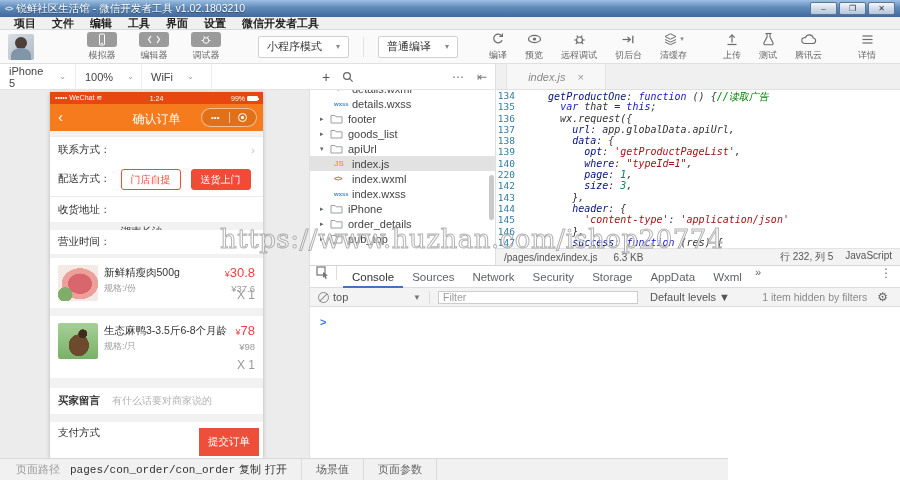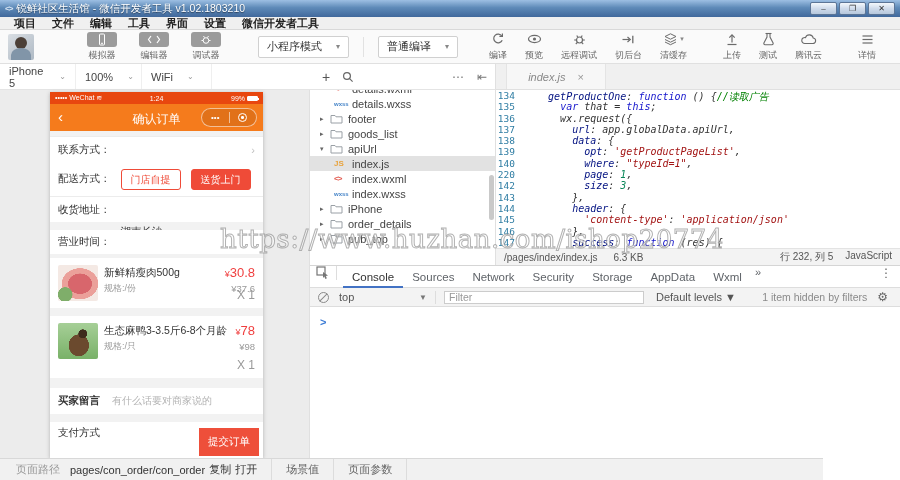--- a/index.html
+++ b/index.html
@@ -146,35 +146,35 @@
   .dt-tabs { height:22px; display:flex; align-items:flex-start; border-bottom:1px solid #ddd; padding-left:6px; }
   .dt-inspect { display:flex; align-items:center; }
   .dt-sep { width:1px; height:14px; background:#ddd; margin:0 6px; }
   .dt-tab { font-size:11.5px; color:#5f6368; padding:0 9px; height:22px; line-height:22px; cursor:default; }
   .dt-tab.active { color:#333; box-shadow:inset 0 -2px 0 #4272c4; }
   .dt-overflow { font-size:11px; color:#5f6368; padding:0 4px; }
   .dt-menu { margin-left:auto; margin-right:8px; color:#666; font-size:12px; }
   .dt-filter { height:19px; background:#f3f3f3; border-bottom:1px solid #ddd; display:flex; align-items:center; padding:0 8px; }
   .no-icon { width:11px; height:11px; border:1.3px solid #8a8a8a; border-radius:50%; position:relative; flex:none; }
   .no-icon::after { content:""; position:absolute; left:-1px; top:4px; width:11px; height:1.3px; background:#8a8a8a; transform:rotate(-45deg); }
-  .ctx-select { display:flex; align-items:center; width:88px; margin-left:10px; font-size:11px; color:#555; }
+  .ctx-select { display:flex; align-items:center; width:88px; margin-left:4px; font-size:11px; color:#555; }
   .ctx-select .caret { margin-left:auto; font-size:8px; color:#777; }
   .f-sep { width:1px; height:13px; background:#ddd; margin:0 8px; }
   .filter-input { width:200px; height:13px; border:1px solid #ccc; background:#fff; font-size:10.5px; padding:0 4px;
     font-family:"Liberation Sans",sans-serif; color:#333; }
   .filter-input::placeholder { color:#999; }
   .levels { margin-left:12px; font-size:11px; color:#555; }
   .hidden-msg { margin-left:auto; font-size:10.5px; color:#8a8a8a; }
   .gear { margin-left:10px; margin-right:4px; color:#666; font-size:12px; }
   .dt-body { padding:5px 0 0 10px; }
   .prompt { color:#3a7bd5; font-size:11px; font-weight:bold; }
 
   
-  .bottombar { position:absolute; left:0; top:458px; width:823px; height:22px; background:#f1f1f1;
-    border-top:1px solid #d8d8d8; display:flex; align-items:center; font-size:11px; }
+  .bottombar { position:absolute; left:0; top:458px; width:728px; height:22px; background:#f1f1f1;
+    border-top:1px solid #d8d8d8; display:flex; align-items:center; font-size:11px;font-family:Liberation Mono, monospace; }
   .bb-label { color:#999; margin-left:16px; }
   .bb-path { color:#333; margin-left:10px; }
   .bb-link { color:#333; margin-left:4px; cursor:default; }
   .bb-sep { width:1px; height:22px; background:#dcdcdc; margin-left:14px; }
   .bb-cell { color:#666; padding:0 14px; }
 
   
   .watermark { position:absolute; left:220px; top:224px; z-index:50; pointer-events:none;
     font-family:"DejaVu Serif",serif; font-size:26px; letter-spacing:0.5px;
     color:rgba(255,255,255,.25); -webkit-text-stroke:1px rgba(145,145,145,.7);

